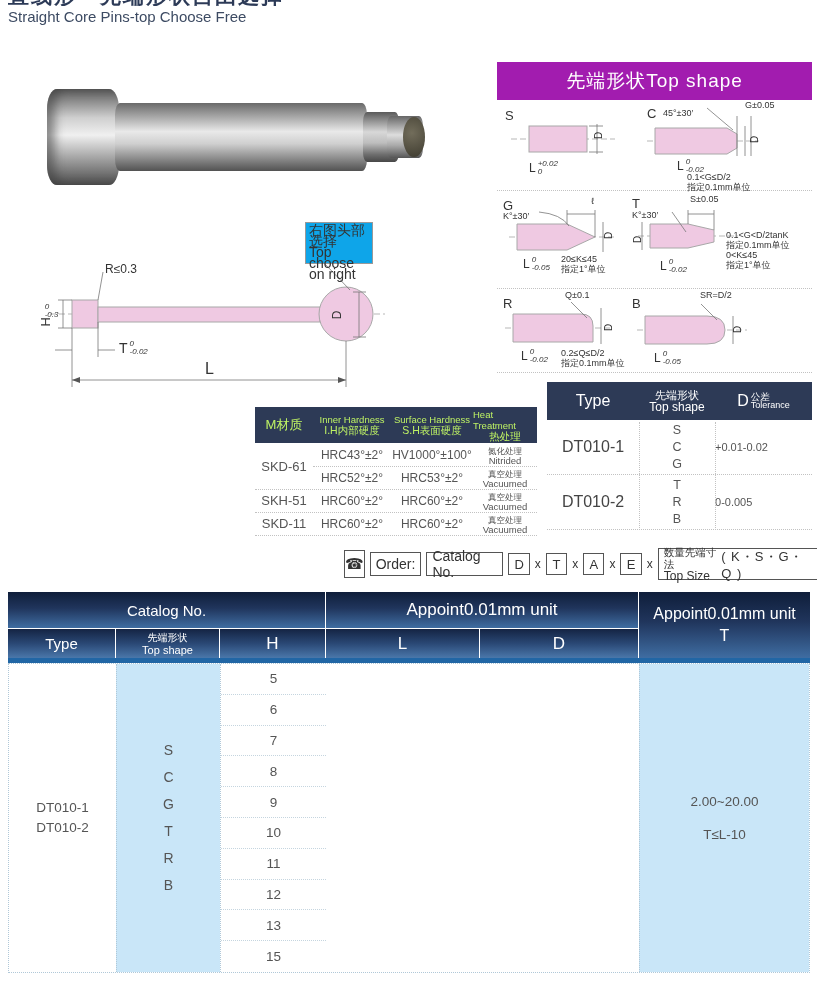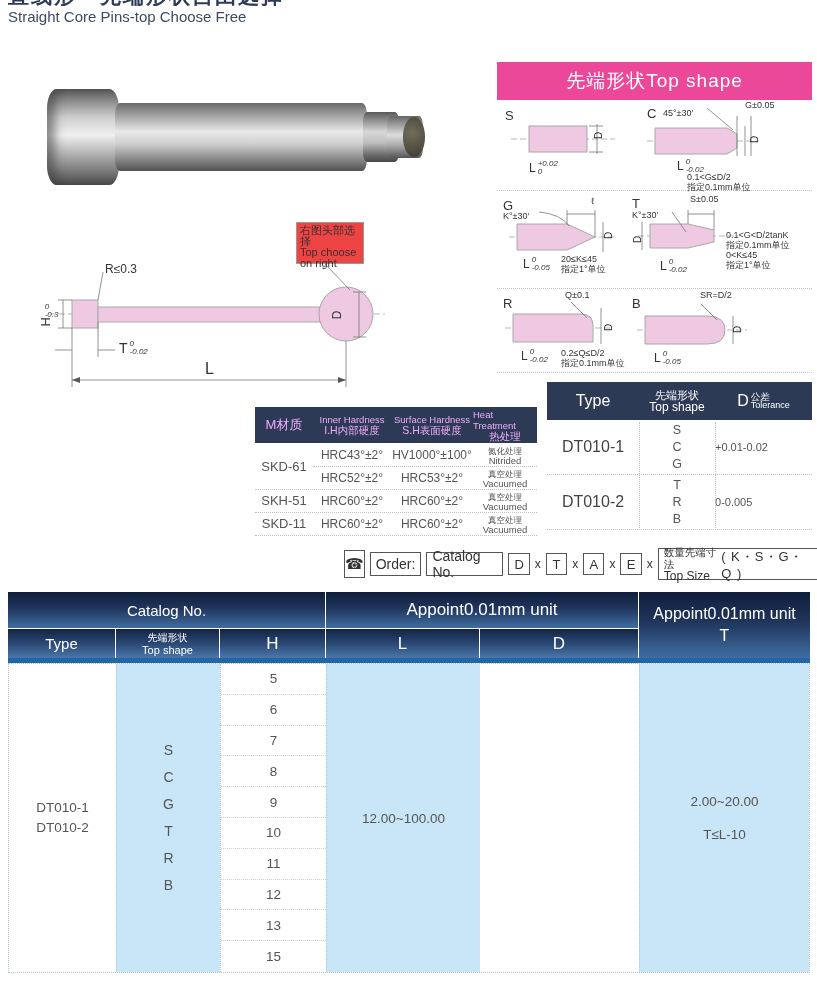--- a/index.html
+++ b/index.html
@@ -20,45 +20,45 @@
     background:linear-gradient(180deg,#6a6a6a,#e9e9e9 42%,#cfcfcf 60%,#8a8a8a 82%,#525252);}
   .ph-step{position:absolute;left:328px;top:37px;width:36px;height:50px;border-radius:4px/10px;
     background:linear-gradient(180deg,#5a5a5a,#d8d8d8 40%,#bdbdbd 62%,#6e6e6e 85%,#474747);}
   .ph-tip{position:absolute;left:352px;top:41px;width:36px;height:42px;border-radius:4px/10px;
     background:linear-gradient(180deg,#666,#ddd 45%,#aaa 70%,#555);}
   .ph-face{position:absolute;left:368px;top:42px;width:22px;height:40px;border-radius:50%;
     background:radial-gradient(circle at 40% 40%,#726d5b,#3e3b2f);}
 
   
   .tpanel{position:absolute;left:497px;top:62px;width:315px;height:312px;}
-  .tpanel-hd{position:absolute;left:0;top:0;width:315px;height:38px;background:#ec4899;color:#fff;
+  .tpanel-hd{position:absolute;left:0;top:0;width:315px;height:38px;background:#a21caf;color:#fff;
     display:flex;align-items:center;justify-content:center;font-size:19px;letter-spacing:1px;}
   .dotsep{position:absolute;left:0;width:315px;border-top:1px dotted #c2c2c2;}
   .diag{position:absolute;font-size:12px;color:#333;}
   .dletter{position:absolute;font-size:13px;color:#333;}
   .dsmall{position:absolute;font-size:9px;color:#333;white-space:nowrap;}
   .note{position:absolute;font-size:9px;color:#333;white-space:nowrap;line-height:10px;}
   .ldim{position:absolute;font-size:12px;color:#333;display:flex;align-items:center;gap:2px;}
   .tol{display:inline-flex;flex-direction:column;font-size:8px;line-height:8px;color:#333;}
   .rot{display:inline-block;transform:rotate(-90deg);transform-origin:center;font-size:10px;color:#333;}
   .dsvg{position:absolute;overflow:visible;}
   .pk{fill:#efc9e2;stroke:#a8a8a8;stroke-width:1;}
   .k{stroke:#777;stroke-width:.8;fill:none;}
   .cl{stroke:#999;stroke-width:.7;stroke-dasharray:6 3;fill:none;}
 
   
   .drawwrap{position:absolute;left:25px;top:212px;width:420px;height:190px;}
   .drawwrap svg{position:absolute;left:0;top:0;overflow:visible;}
   .dl{position:absolute;font-size:12px;color:#333;white-space:nowrap;}
-  .callout{position:absolute;left:271px;top:10px;width:68px;height:42px;border:1px solid #999;background:#ef4444;
-    font-size:11px;line-height:11px;color:#333;padding:2px 3px;box-sizing:border-box;}
+  .callout{position:absolute;left:280px;top:10px;width:68px;height:42px;border:1px solid #999;background:#0ea5e9;
+    font-size:14px;line-height:11px;color:#333;padding:2px 3px;box-sizing:border-box;}
 
   
   .mtable{position:absolute;left:255px;top:407px;width:282px;}
-  .mt-hd{display:flex;height:36px;background:#2d3a56;color:#f0abfc;}
+  .mt-hd{display:flex;height:36px;background:#2d3a56;color:#bef264;}
   .mt-hd .c{display:flex;flex-direction:column;align-items:center;justify-content:center;line-height:11px;}
   .mt-en{font-size:9.5px;} .mt-zh{font-size:10.5px;}
   .mt-m{width:58px;font-size:13px;display:flex;align-items:center;justify-content:center;}
   .mt-c1{width:78px;} .mt-c2{width:82px;} .mt-c3{width:64px;}
   .mt-body{position:relative;height:92px;font-size:12px;color:#555;}
   .mt-cell{position:absolute;display:flex;align-items:center;justify-content:center;}
   .heat2{display:flex;flex-direction:column;align-items:center;line-height:9px;}
   .heat2 .z{font-size:8.5px;} .heat2 .e{font-size:9.5px;}
   .mdot{position:absolute;border-top:1px dotted #c2c2c2;}
 
@@ -486,25 +486,20 @@
         <div class="ccell">6</div>
         <div class="ccell">7</div>
         <div class="ccell">8</div>
         <div class="ccell">9</div>
         <div class="ccell">10</div>
         <div class="ccell">11</div>
         <div class="ccell">12</div>
         <div class="ccell">13</div>
         <div class="ccell last">15</div>
       </div>
-      <div class="col blue" style="left:317px;width:154px">
-        <div class="vcenter">
-            <span>12.00~100.00</span>
-          </div>
-      </div>
       <div class="col blue" style="left:630px;width:170px">
         <div class="vcenter">
           <div class="t-lines">
             <span>2.00~20.00</span>
             <span>T≤L-10</span>
           </div>
         </div>
       </div>
     </div>
   </div>

